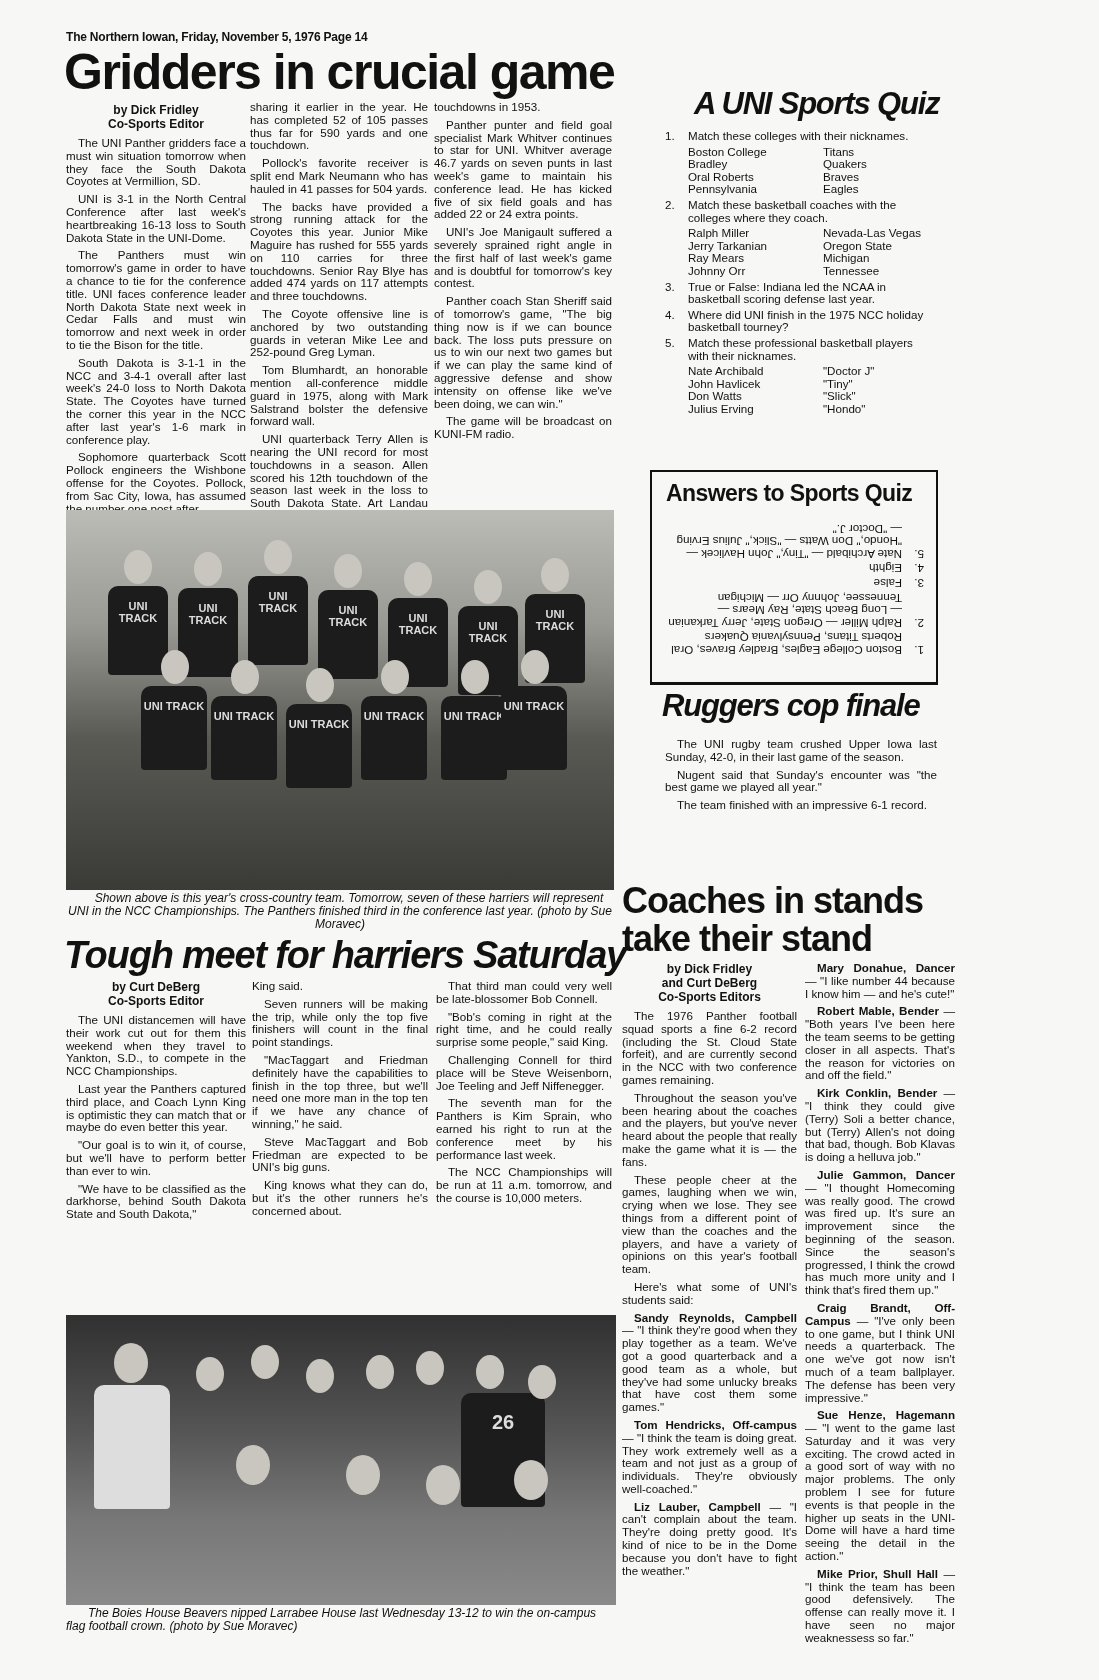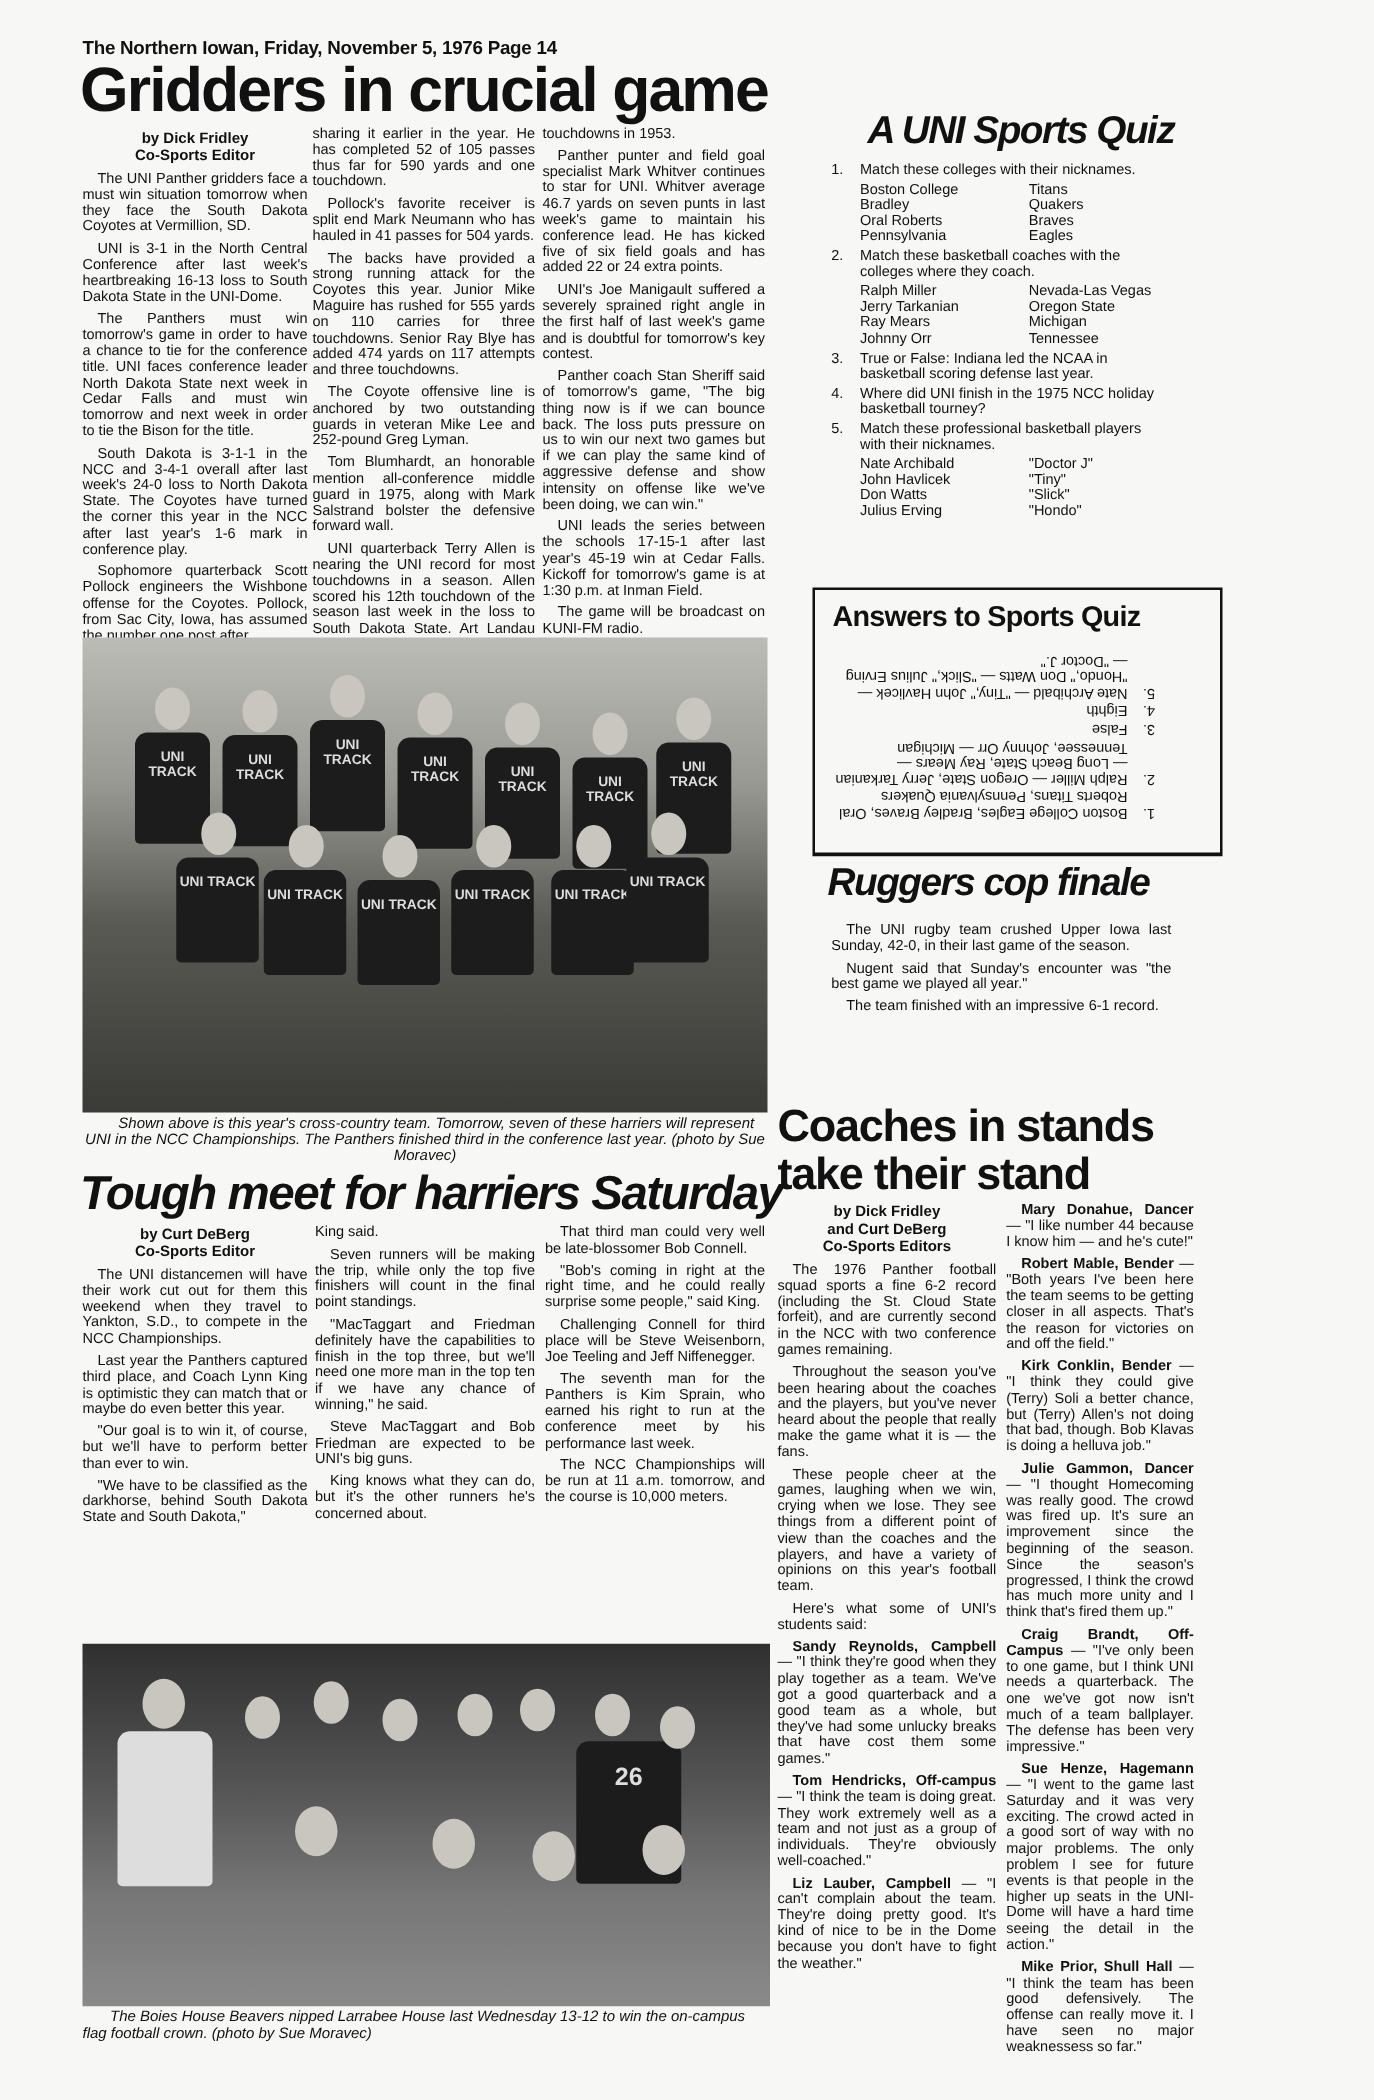--- a/index.html
+++ b/index.html
@@ -1,35 +1,35 @@
 <!DOCTYPE html>
 <html><head>
 <meta charset="utf-8">
 <style>
   html,body{margin:0;padding:0;}
   body{width:1099px;height:1680px;background:#f7f7f5;position:relative;overflow:hidden;font-family:"Liberation Sans",sans-serif;color:#111;}
   .abs{position:absolute;}
-  .folio{left:66px;top:30px;font-size:15px;font-weight:bold;letter-spacing:-0.2px;}
+  .folio{left:66px;top:30px;font-size:12px;font-weight:bold;letter-spacing:-0.2px;}
   .h-main{left:64px;top:44px;font-size:50px;font-weight:bold;letter-spacing:-1.5px;line-height:56px;}
   .col{font-size:11.6px;line-height:12.8px;text-align:justify;}
   .col p{margin:0 0 5px 0;text-indent:12px;}
   .byline{text-align:center;font-weight:bold;font-size:12px;line-height:14px;margin-bottom:6px;}
   .photo{background:#777;overflow:hidden;}
   .photo1{left:66px;top:510px;width:548px;height:380px;background:linear-gradient(180deg,#bcbcb6 0%,#9a9a94 30%,#5a5a55 60%,#3a3a36 100%);}
   .photo2{left:66px;top:1315px;width:550px;height:290px;background:linear-gradient(180deg,#303030 0%,#555 40%,#777 70%,#8a8a8a 100%);}
   .shirt{position:absolute;background:#1c1c1c;border-radius:10px 10px 4px 4px;color:#ddd;font-size:11px;font-weight:bold;text-align:center;line-height:12px;padding-top:14px;}
   .head{position:absolute;background:#c9c6bf;border-radius:50%;}
   .caption{font-style:italic;font-size:12px;line-height:13px;}
   .h2{font-weight:bold;font-style:italic;letter-spacing:-1.2px;}
   .quiz-title{left:694px;top:86px;font-size:31px;}
   .quiz{left:665px;top:130px;width:270px;font-size:11.6px;line-height:12.6px;}
   .qn{display:flex;margin-bottom:3px;}
   .qn .num{width:23px;flex:none;}
   .pairs{display:grid;grid-template-columns:135px 1fr;margin:0 0 3px 23px;}
-  .answers{left:650px;top:470px;width:284px;height:210px;border:2px solid #111;border-bottom-width:3px;padding-left:40px;}
+  .answers{left:650px;top:470px;width:284px;height:210px;border:2px solid #111;border-bottom-width:3px;}
   .answers-title{position:absolute;left:14px;top:8px;font-size:23px;font-weight:bold;letter-spacing:-0.6px;}
   .answers-body{position:absolute;left:14px;top:48px;width:258px;font-size:11.6px;line-height:12.6px;transform:rotate(180deg);}
   .answers-body .row{display:flex;margin-bottom:2px;}
   .answers-body .row .num{width:22px;flex:none;}
   .rug-title{left:662px;top:688px;font-size:31px;}
   .rug{left:665px;top:738px;width:272px;}
   .h3{left:622px;top:882px;font-size:36px;font-weight:bold;letter-spacing:-1px;line-height:38px;}
   .harriers{left:64px;top:934px;font-size:38px;}
   b.q{font-weight:bold;}
 </style>
@@ -56,21 +56,20 @@
   <p>The backs have provided a strong running attack for the Coyotes this year. Junior Mike Maguire has rushed for 555 yards on 110 carries for three touchdowns. Senior Ray Blye has added 474 yards on 117 attempts and three touchdowns.</p>
   <p>The Coyote offensive line is anchored by two outstanding guards in veteran Mike Lee and 252-pound Greg Lyman.</p>
   <p>Tom Blumhardt, an honorable mention all-conference middle guard in 1975, along with Mark Salstrand bolster the defensive forward wall.</p>
   <p>UNI quarterback Terry Allen is nearing the UNI record for most touchdowns in a season. Allen scored his 12th touchdown of the season last week in the loss to South Dakota State. Art Landau holds the UNI record with 14</p>
 </div>
 <div class="abs col" style="left:434px;top:101px;width:178px;">
   <p style="text-indent:0">touchdowns in 1953.</p>
   <p>Panther punter and field goal specialist Mark Whitver continues to star for UNI. Whitver average 46.7 yards on seven punts in last week's game to maintain his conference lead. He has kicked five of six field goals and has added 22 or 24 extra points.</p>
   <p>UNI's Joe Manigault suffered a severely sprained right angle in the first half of last week's game and is doubtful for tomorrow's key contest.</p>
   <p>Panther coach Stan Sheriff said of tomorrow's game, "The big thing now is if we can bounce back. The loss puts pressure on us to win our next two games but if we can play the same kind of aggressive defense and show intensity on offense like we've been doing, we can win."</p>
-  <p>UNI leads the series between the schools 17-15-1 after last year's 45-19 win at Cedar Falls. Kickoff for tomorrow's game is at 1:30 p.m. at Inman Field.</p>
   <p>The game will be broadcast on KUNI-FM radio.</p>
 </div>
 
 <div class="abs photo photo1">
   <div class="head" style="left:58px;top:40px;width:28px;height:34px;"></div>
   <div class="shirt" style="left:42px;top:76px;width:60px;height:75px;">UNI TRACK</div>
   <div class="head" style="left:128px;top:42px;width:28px;height:34px;"></div>
   <div class="shirt" style="left:112px;top:78px;width:60px;height:75px;">UNI TRACK</div>
   <div class="head" style="left:198px;top:30px;width:28px;height:34px;"></div>
   <div class="shirt" style="left:182px;top:66px;width:60px;height:75px;">UNI TRACK</div>

